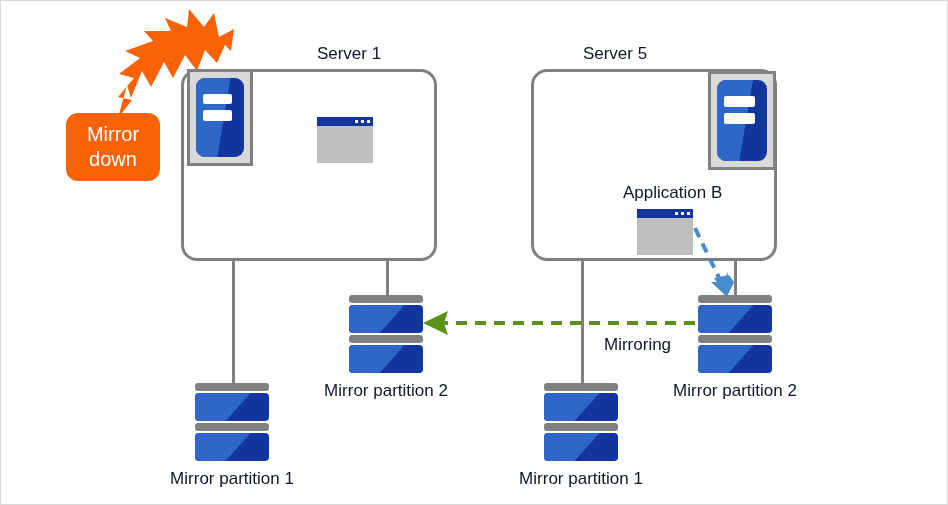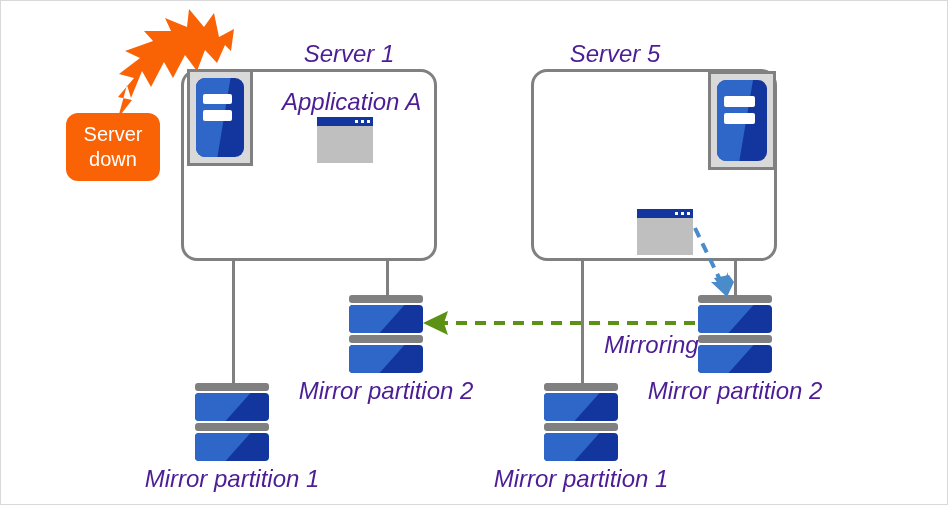--- a/index.html
+++ b/index.html
@@ -16,26 +16,25 @@
     height: 505px;
     background: #ffffff;
     border: 1px solid #d9d9d9;
     box-sizing: border-box;
     overflow: hidden;
   }
 
   
   .label {
     position: absolute;
-    color: #4c1d95;
-    font-size: 24px;
+    color: #0f172a;
+    font-size: 17px;
     line-height: 22px;
     white-space: nowrap;
     font-family: "Liberation Sans", sans-serif;
-    font-style: italic;
   }
   .label.center { transform: translateX(-50%); text-align: center; }
 
   
   .server-box {
     position: absolute;
     border: 3px solid #808080;
     border-radius: 16px;
     background: #ffffff;
     box-sizing: border-box;
@@ -163,21 +162,20 @@
   <div class="server-box" style="left:180px; top:68px; width:256px; height:192px;"></div>
 
   <div class="server-icon" style="left:186px; top:68px; width:66px; height:97px;">
     <div class="body">
       <div class="sheen"></div>
       <div class="bar b1"></div>
       <div class="bar b2"></div>
     </div>
   </div>
 
-  <div class="label" style="left:281px; top:90px;">Application  A</div>
   <div class="app-win" style="left:316px; top:116px; width:56px; height:46px;">
     <div class="title"></div>
     <div class="dot" style="left:38px;"></div>
     <div class="dot" style="left:44px;"></div>
     <div class="dot" style="left:50px;"></div>
   </div>
 
   <div class="vline" style="left:231px; top:260px; height:124px;"></div>
   <div class="vline" style="left:385px; top:260px; height:36px;"></div>
 
@@ -210,20 +208,21 @@
   <div class="server-box" style="left:530px; top:68px; width:246px; height:192px;"></div>
 
   <div class="server-icon" style="left:707px; top:70px; width:68px; height:99px;">
     <div class="body">
       <div class="sheen"></div>
       <div class="bar b1"></div>
       <div class="bar b2"></div>
     </div>
   </div>
 
+  <div class="label" style="left:622px; top:181px;">Application  B</div>
   <div class="app-win" style="left:636px; top:208px; width:56px; height:46px;">
     <div class="title"></div>
     <div class="dot" style="left:38px;"></div>
     <div class="dot" style="left:44px;"></div>
     <div class="dot" style="left:50px;"></div>
   </div>
 
   <div class="vline" style="left:580px; top:260px; height:124px;"></div>
   <div class="vline" style="left:733px; top:260px; height:36px;"></div>
 
@@ -247,21 +246,21 @@
     <div class="plate" style="top:40px;"></div>
     <div class="slab" style="top:50px; height:28px;">
       <div class="sheen"></div>
     </div>
   </div>
   <div class="label center" style="left:580px; top:467px;">Mirror partition 1</div>
 
   <div class="label" style="left:603px; top:333px;">Mirroring</div>
 
   <div class="callout" style="left:65px; top:112px; width:94px; height:68px;">
-    <span>Server</span>
+    <span>Mirror</span>
     <span>down</span>
   </div>
 
   <svg class="overlay" viewBox="0 0 948 505">
 
     <g>
       <path d="M117,117 L131,99 L117,96 L133,77 L118,73 L139,57 L124,50 L152,40
                L143,30 L170,30 L164,17 L186,26 L188,8 L203,26 L213,12 L218,36
                L233,28 L230,50 L224,44 L216,62 L204,49 L196,70 L184,54 L172,77
                L163,61 L150,86 L141,70 L130,97 L126,84 Z" fill="#f96306"></path>

